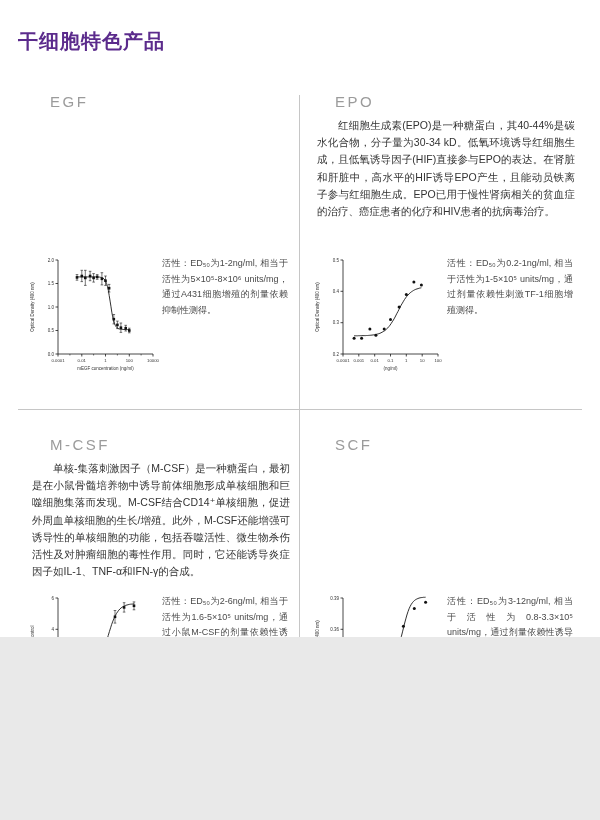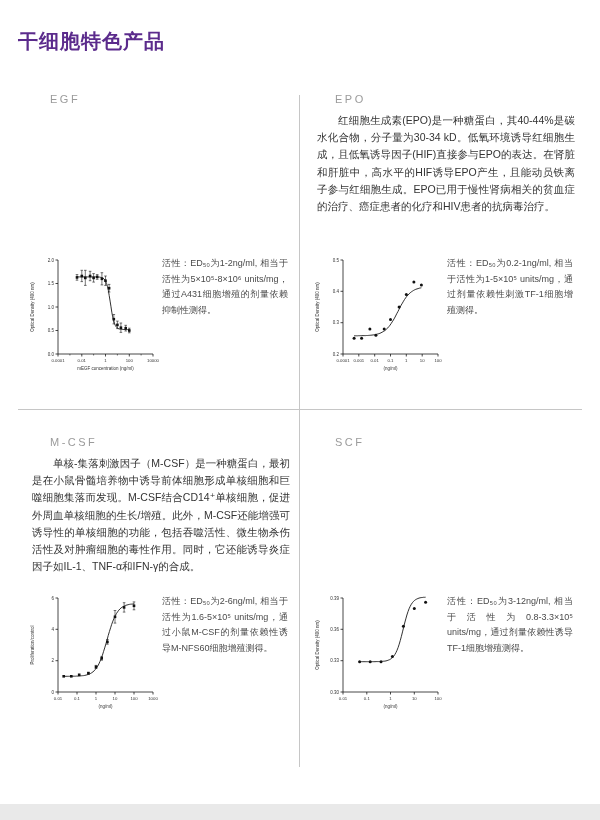--- a/index.html
+++ b/index.html
@@ -1,27 +1,27 @@
 <!DOCTYPE html>
 <html><head>
 <meta charset="utf-8">
 <style>
   html,body{margin:0;padding:0;background:#e9e9e9;}
-  .page{position:relative;width:600px;height:804px;margin:0 auto;background:#ffffff;
+  .page{position:relative;width:600px;height:637px;margin:0 auto;background:#ffffff;
         font-family:"Liberation Sans","DejaVu Sans",sans-serif;overflow:hidden;}
   .page-title{position:absolute;left:18px;top:28px;margin:0;font-size:20px;font-weight:bold;
         color:#5b2b8c;letter-spacing:1px;}
   .divider-v{position:absolute;left:299px;top:95px;width:1px;height:672px;background:#c6c6c6;}
   .divider-h{position:absolute;left:18px;top:409px;width:564px;height:1px;background:#c6c6c6;}
   .quad{position:absolute;width:258px;}
   .q0{left:32px;top:93px;}
   .q1{left:317px;top:93px;}
   .q2{left:32px;top:436px;}
   .q3{left:317px;top:436px;}
-  .quad h2{margin:0 0 7px 18px;font-size:11px;font-weight:normal;color:#9b9b9b;letter-spacing:2.5px;}
+  .quad h2{margin:0 0 7px 18px;font-size:15px;font-weight:normal;color:#9b9b9b;letter-spacing:2.5px;}
   .quad .body{margin:0;font-size:10.5px;line-height:17.2px;color:#333;text-align:justify;text-indent:2em;}
   .figrow{position:absolute;display:flex;width:262px;}
   .f0{left:28px;top:250px;}
   .f1{left:313px;top:250px;}
   .f2{left:28px;top:588px;}
   .f3{left:313px;top:588px;}
   .chartbox{width:132px;height:132px;flex:0 0 auto;}
   .activity{margin:6px 0 0 2px;width:126px;font-size:9px;line-height:15.5px;color:#4a4a4a;text-align:justify;}
   .footer{position:absolute;left:0;top:775px;width:600px;height:45px;
         background:linear-gradient(#41135f 0%, #241035 45%, #121016 100%);}

